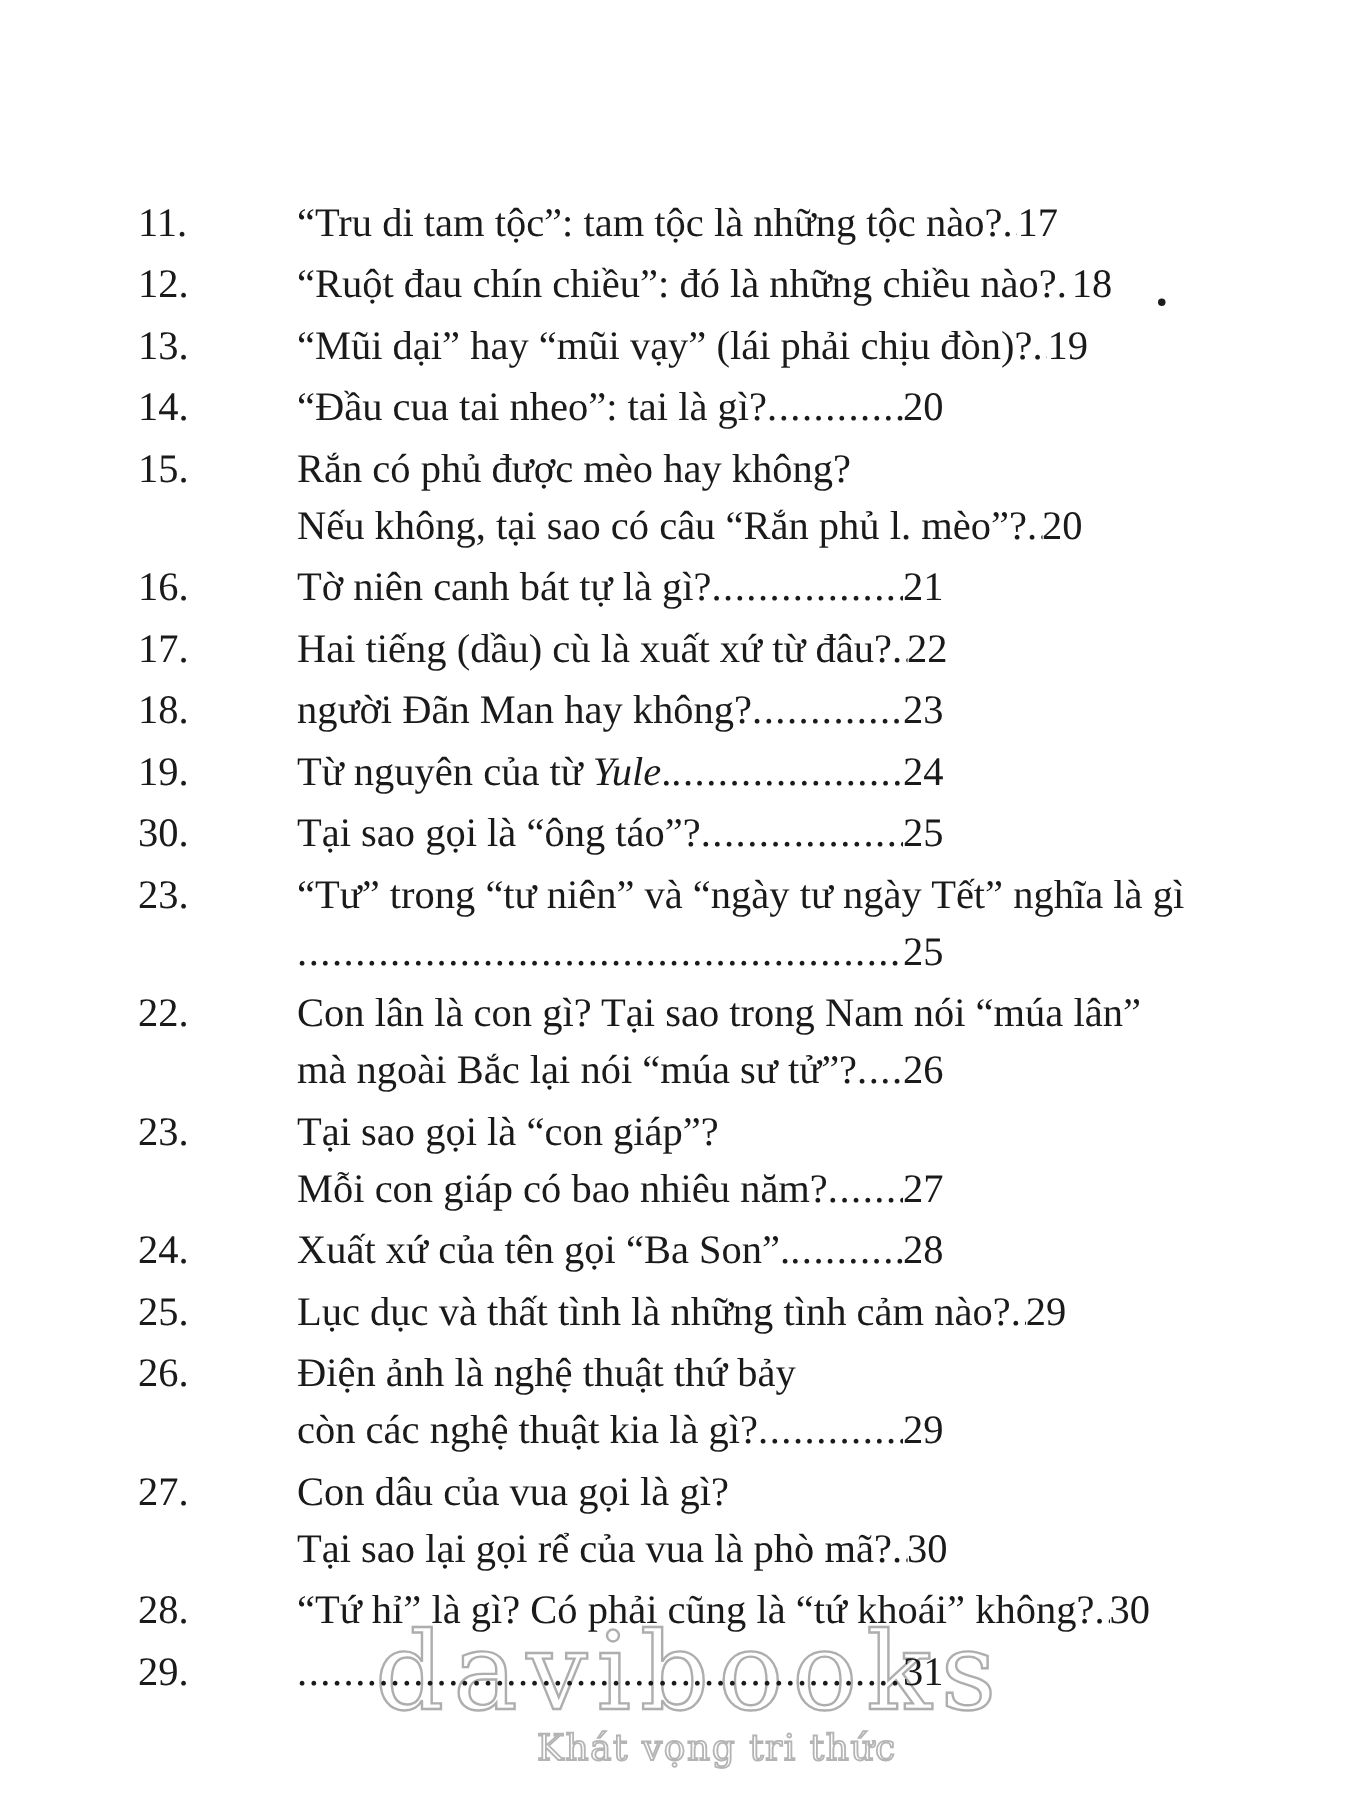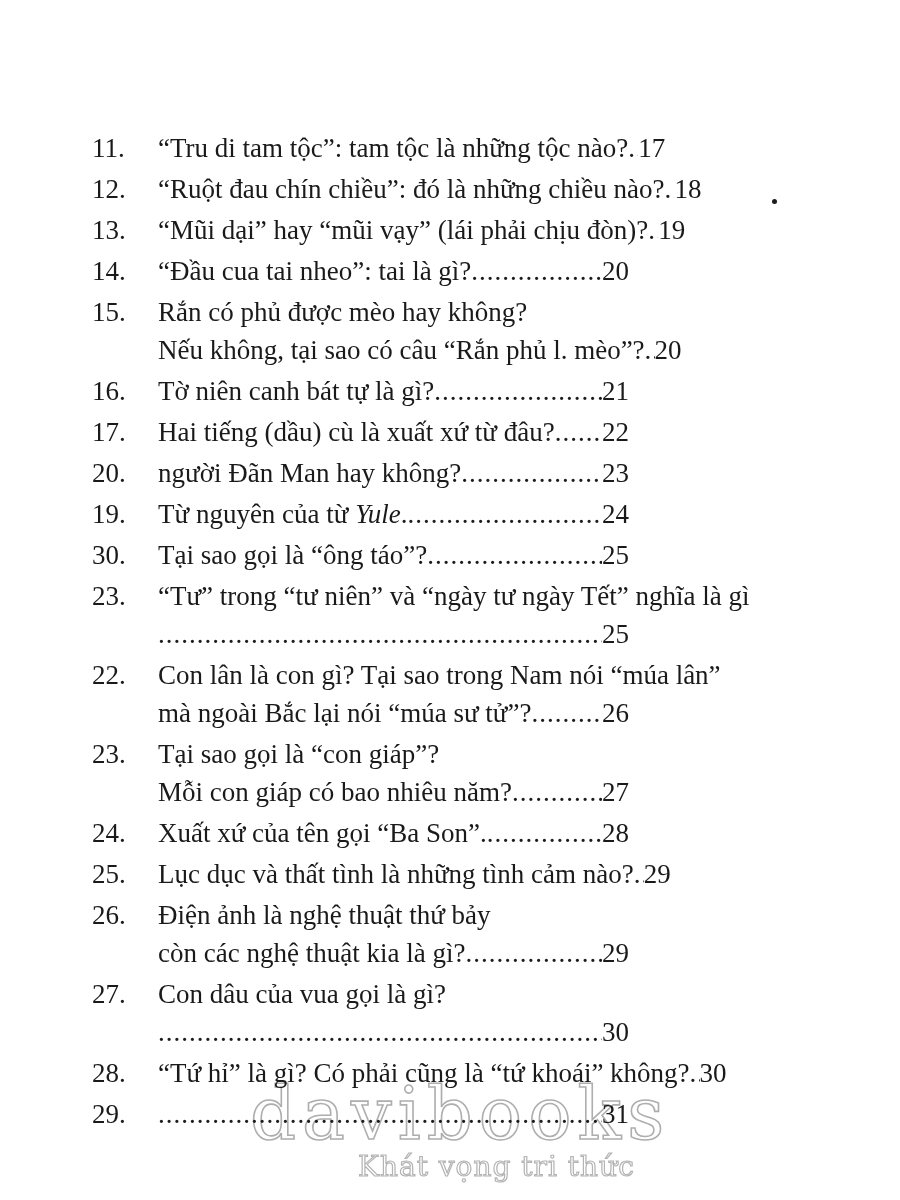--- a/index.html
+++ b/index.html
@@ -41,21 +41,21 @@
     letter-spacing: 6px;
     color: transparent;
     -webkit-text-stroke: 1.6px #aeaeae;
     white-space: nowrap;
   }
   .wm-small {
     position: absolute;
     left: 358px;
     top: 1153px;
     font-family: "DejaVu Serif", serif;
-    font-size: 28px;
+    font-size: 24px;
     line-height: 1;
     letter-spacing: 1px;
     color: transparent;
     -webkit-text-stroke: 1.2px #b4b4b4;
     white-space: nowrap;
   }
 
   
   .toc {
     position: relative;
@@ -75,20 +75,21 @@
     flex: 0 0 66px;
     white-space: nowrap;
   }
   .content {
     flex: 1 1 auto;
     min-width: 0;
   }
   .line {
     display: flex;
     align-items: flex-start;
+    margin-left: 40px;
   }
   .txt {
     white-space: nowrap;
   }
   .txt .it {
     font-style: italic;
   }
   .leader {
     flex: 1 1 auto;
     overflow: hidden;
@@ -201,21 +202,21 @@
     <div class="content">
           <div class="line">
             <span class="txt"><span>Hai tiếng (dầu) cù là xuất xứ từ đâu?</span></span>
             <span class="leader"></span>
             <span class="pg">22</span>
           </div>
         </div>
   </div>
 
   <div class="entry">
-    <div class="num">20.</div>
+    <div class="num">18.</div>
     <div class="content">
           <div class="line">
             <span class="txt"><span>người Đãn Man hay không? </span></span>
             <span class="leader"></span>
             <span class="pg">23</span>
           </div>
         </div>
   </div>
 
   <div class="entry">
@@ -317,20 +318,21 @@
         </div>
   </div>
 
   <div class="entry">
     <div class="num">27.</div>
     <div class="content">
           <div class="line">
             <span class="txt"><span>Con dâu của vua gọi là gì?</span></span>
           </div>
           <div class="line">
+            <span class="txt"><span>Tại sao lại gọi rể của vua là phò mã?</span></span>
             <span class="leader"></span>
             <span class="pg">30</span>
           </div>
         </div>
   </div>
 
   <div class="entry">
     <div class="num">28.</div>
     <div class="content">
           <div class="line">

